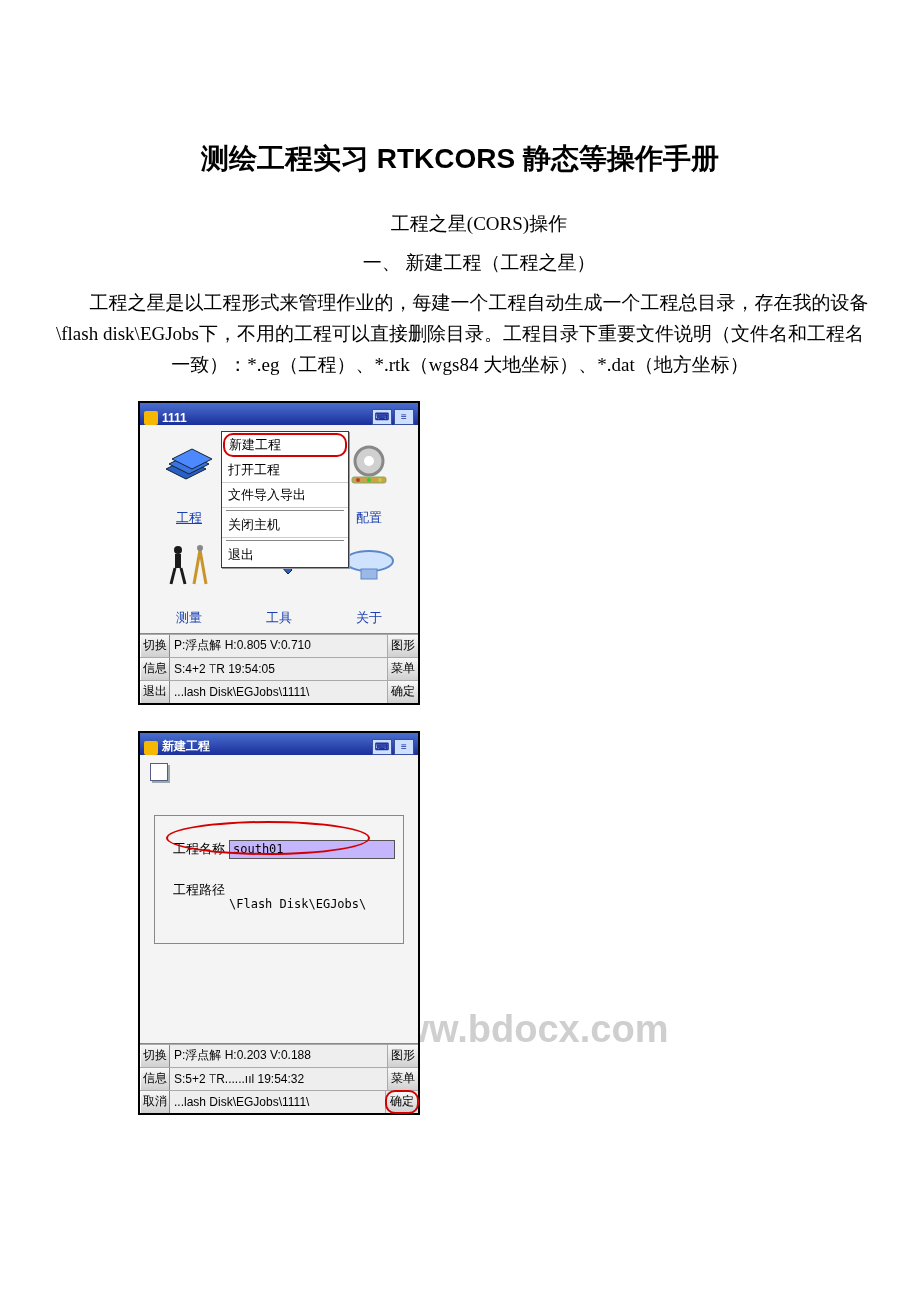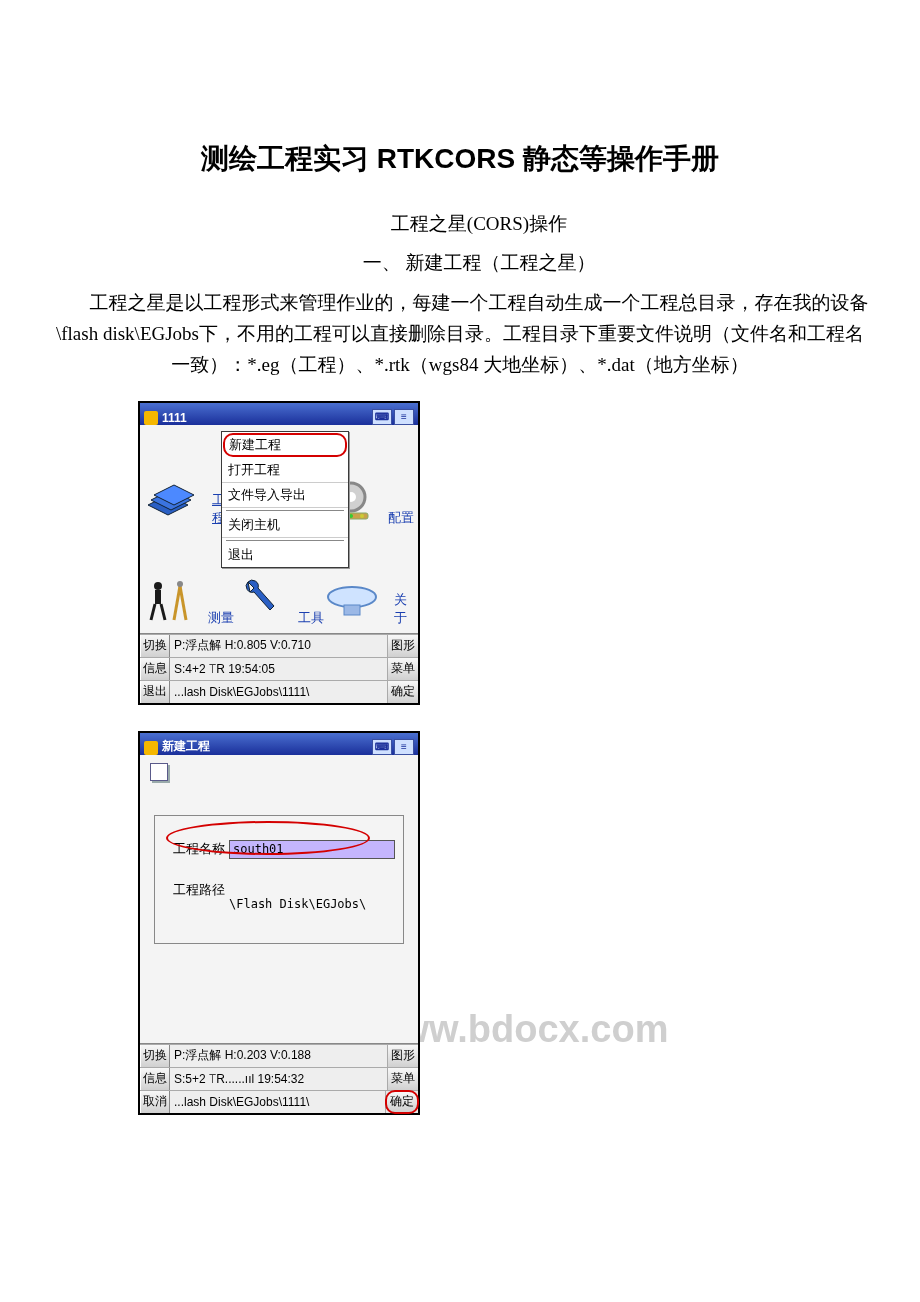--- a/index.html
+++ b/index.html
@@ -76,22 +76,22 @@
   }
   .shot1-grid {
     position: relative;
     display: grid;
     grid-template-columns: 1fr 1fr 1fr;
     gap: 0;
     padding: 6px 4px 2px 4px;
   }
   .cell {
     display: flex;
-    flex-direction: row;
-    align-items: flex-end;
+    flex-direction: column;
+    align-items: center;
     justify-content: flex-end;
     height: 100px;
     box-sizing: border-box;
     gap: 14px;
   }
   .cell .glyph {
     height: 60px; display:flex; align-items:center; justify-content:center;
   }
   .cell .lbl {
     color: #1a3fb0;

